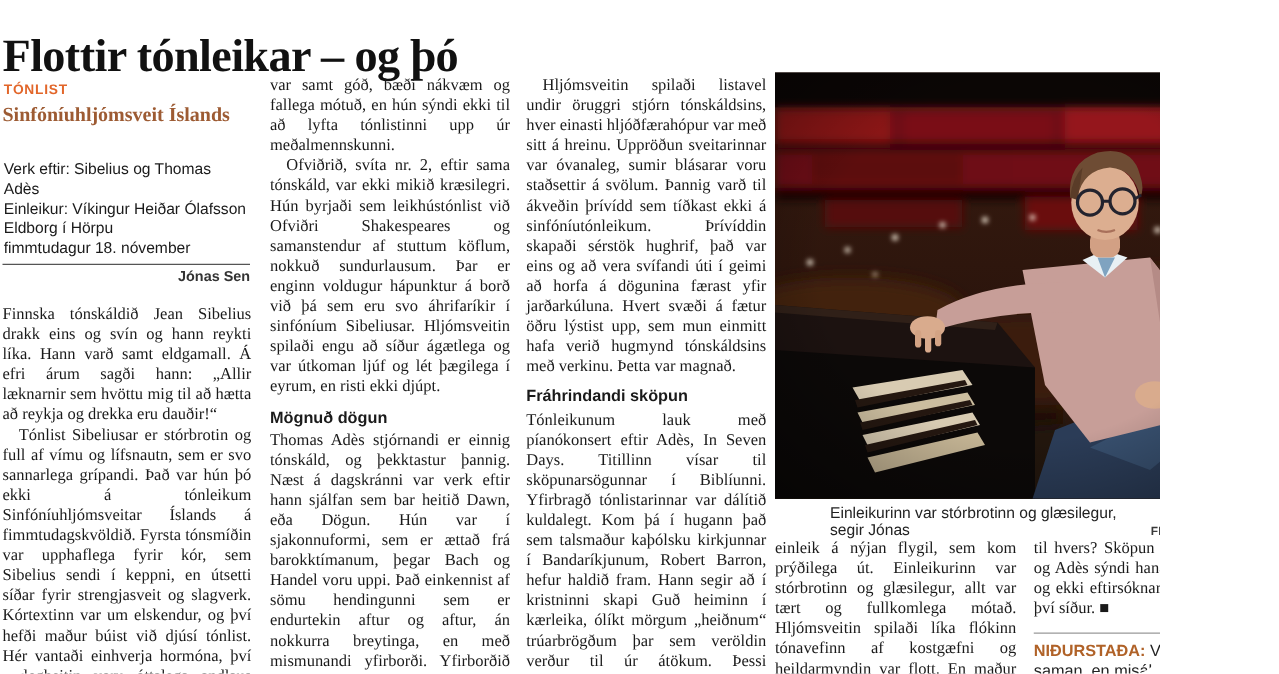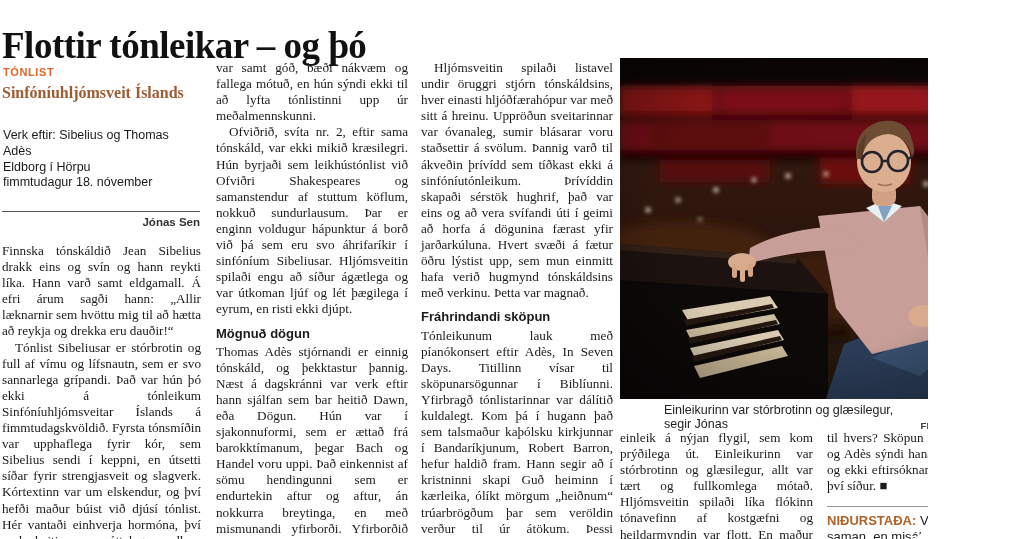--- a/index.html
+++ b/index.html
@@ -51,20 +51,21 @@
 <div id="canvas">
 
   <h1 class="abs" id="headline">Flottir tónleikar – og þó</h1>
 
   <div class="abs" id="kicker">TÓNLIST</div>
 
   <div class="abs" id="work-title">Sinfóníuhljómsveit Íslands</div>
 
   <div class="abs" id="review-details">
     <div><b>Verk eftir:</b><span> Sibelius og Thomas Adès</span></div>
+    <div><b>Einleikur:</b><span> Víkingur Heiðar Ólafsson</span></div>
     <div><b>Eldborg í Hörpu</b><span></span></div>
     <div><b></b><span>fimmtudagur 18. nóvember</span></div>
   </div>
 
   <div class="abs rule" id="byline-rule"></div>
   <div class="abs" id="byline">Jónas Sen</div>
 
   <div class="abs bodycol" id="col1">
     <p>Finnska tónskáldið Jean Sibelius drakk eins og svín og hann reykti líka. Hann varð samt eldgamall. Á efri árum sagði hann: „Allir læknarnir sem hvöttu mig til að hætta að reykja og drekka eru dauðir!“</p>
     <p class="ind">Tónlist Sibeliusar er stórbrotin og full af vímu og lífsnautn, sem er svo sannarlega grípandi. Það var hún þó ekki á tónleikum Sinfóníuhljómsveitar Íslands á fimmtudagskvöldið. Fyrsta tónsmíðin var upphaflega fyrir kór, sem Sibelius sendi í keppni, en útsetti síðar fyrir strengjasveit og slagverk. Kórtextinn var um elskendur, og því hefði maður búist við djúsí tónlist. Hér vantaði einhverja hormóna, því herlegheitin voru óttalega andlaus undir stjórn Thomasar Adès. Spilamennska hljómsveitarinnar</p>

